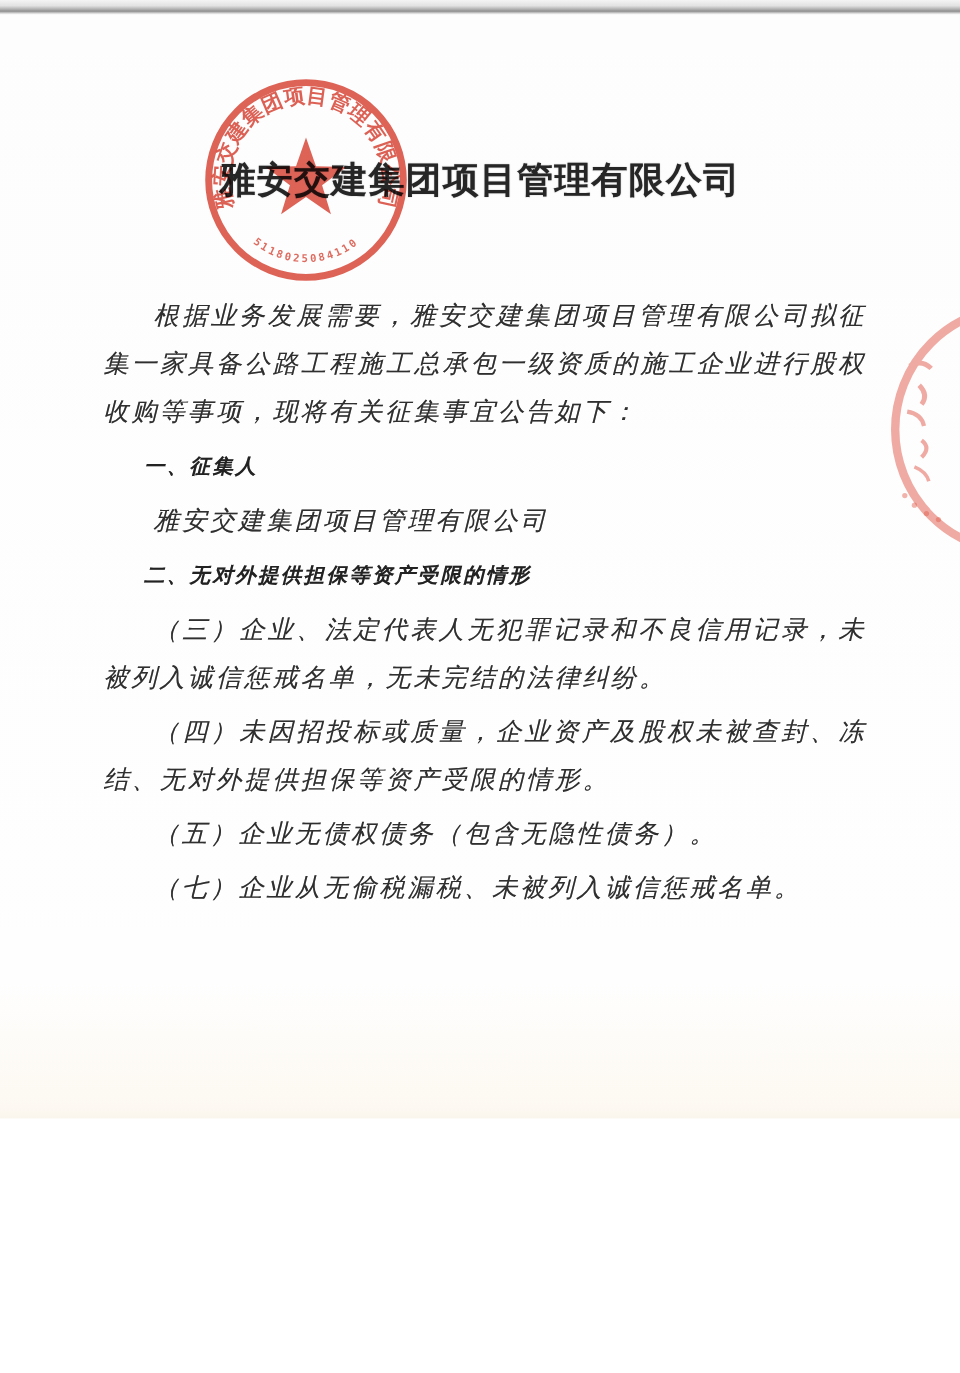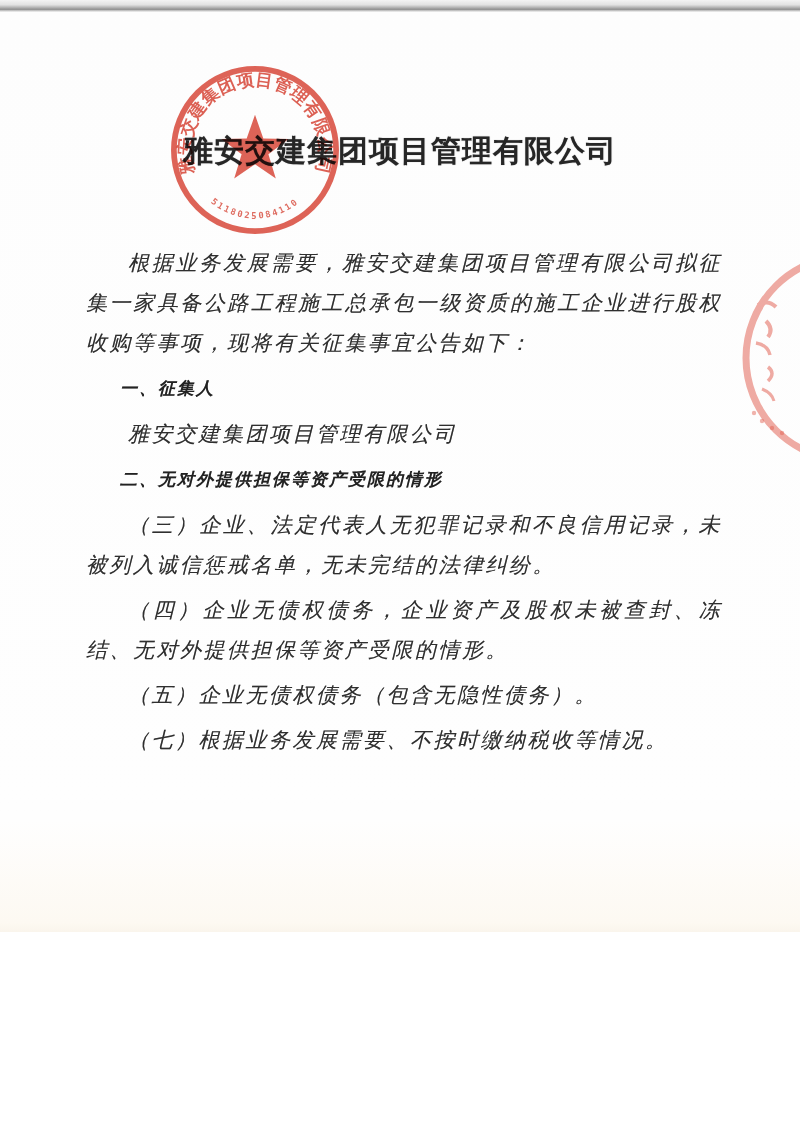--- a/index.html
+++ b/index.html
@@ -108,20 +108,20 @@
       <circle cx="64" cy="170" r="2.2"></circle>
     </g>
   </svg>
 
   <div class="content">
     <p>根据业务发展需要，雅安交建集团项目管理有限公司拟征集一家具备公路工程施工总承包一级资质的施工企业进行股权收购等事项，现将有关征集事宜公告如下：</p>
     <div class="sec-heading">一、征集人</div>
     <p>雅安交建集团项目管理有限公司</p>
     <div class="sec-heading">二、无对外提供担保等资产受限的情形</div>
     <p>（三）企业、法定代表人无犯罪记录和不良信用记录，未被列入诚信惩戒名单，无未完结的法律纠纷。</p>
-    <p>（四）企业无债权债务，企业资产及股权未被查封、冻结、无对外提供担保等资产受限的情形。</p>
+    <p>（四）未因招投标或质量，企业资产及股权未被查封、冻结、无对外提供担保等资产受限的情形。</p>
     <p>（五）企业无债权债务（包含无隐性债务）。</p>
-    <p>（七）根据业务发展需要、不按时缴纳税收等情况。</p>
+    <p>（七）企业从无偷税漏税、未被列入诚信惩戒名单。</p>
   </div>
 
   <div class="page-footer">第 1 页 共 16 页</div>
 
 </div>
 
 </body></html>

